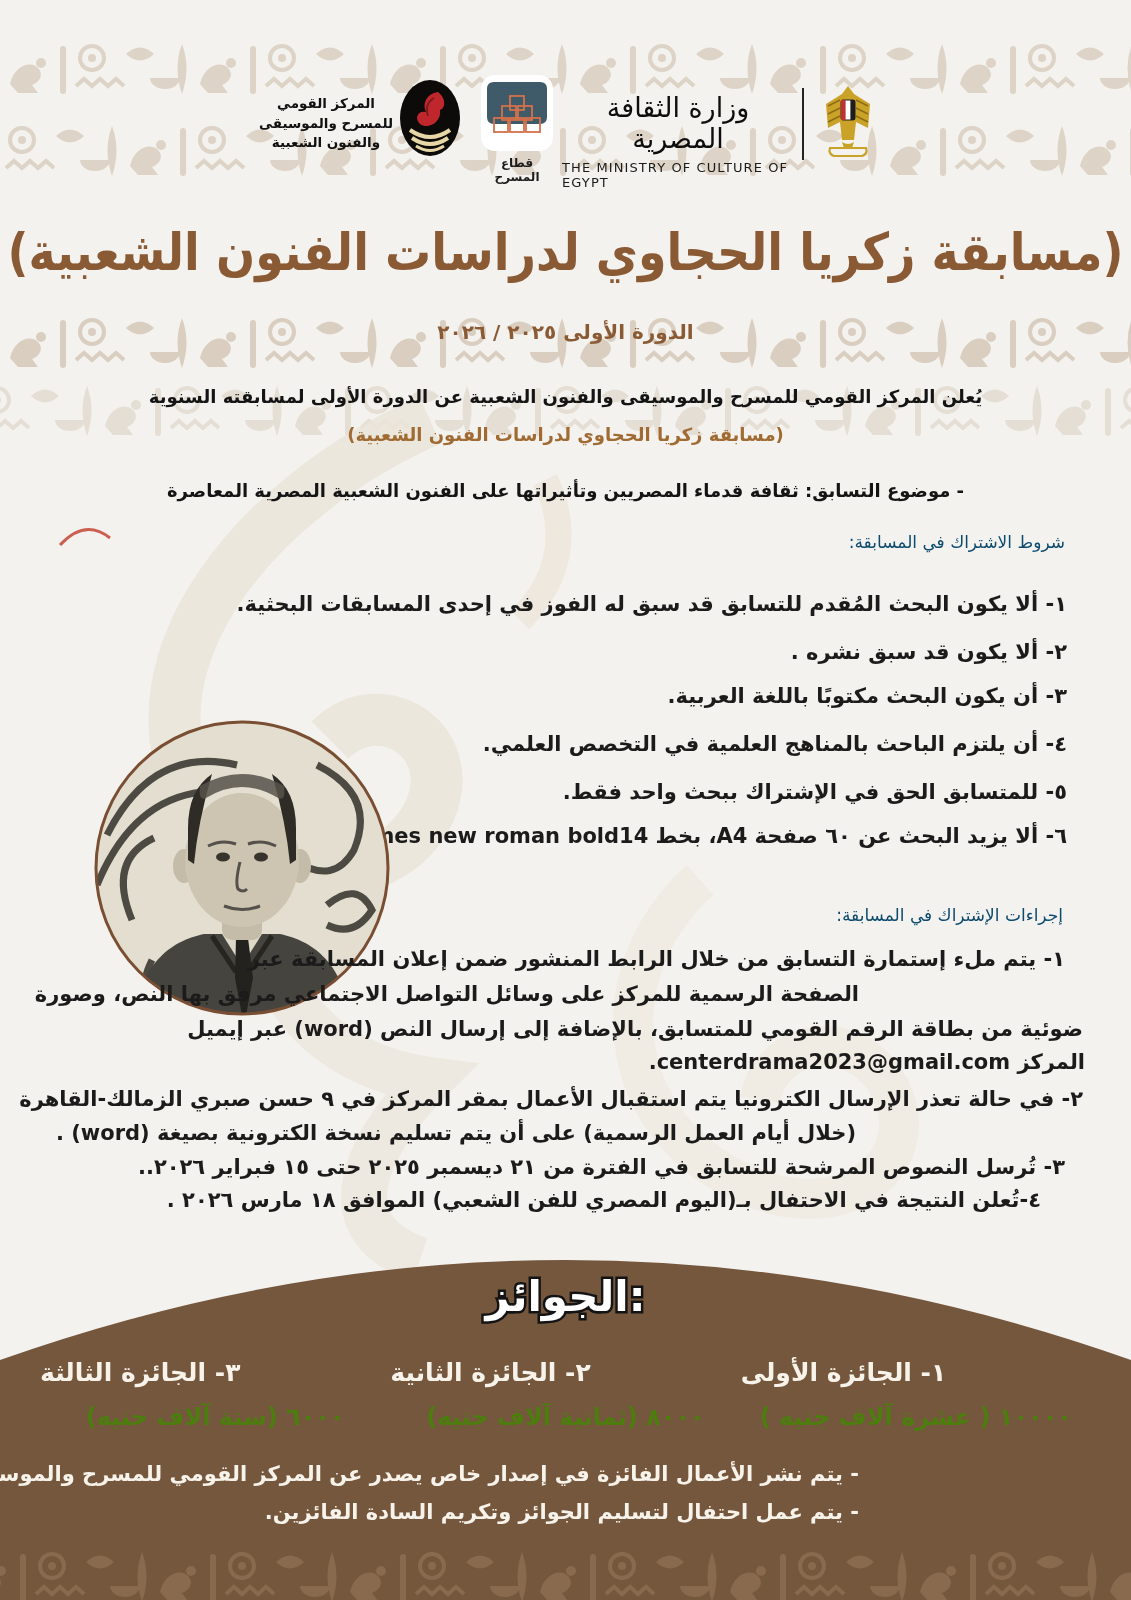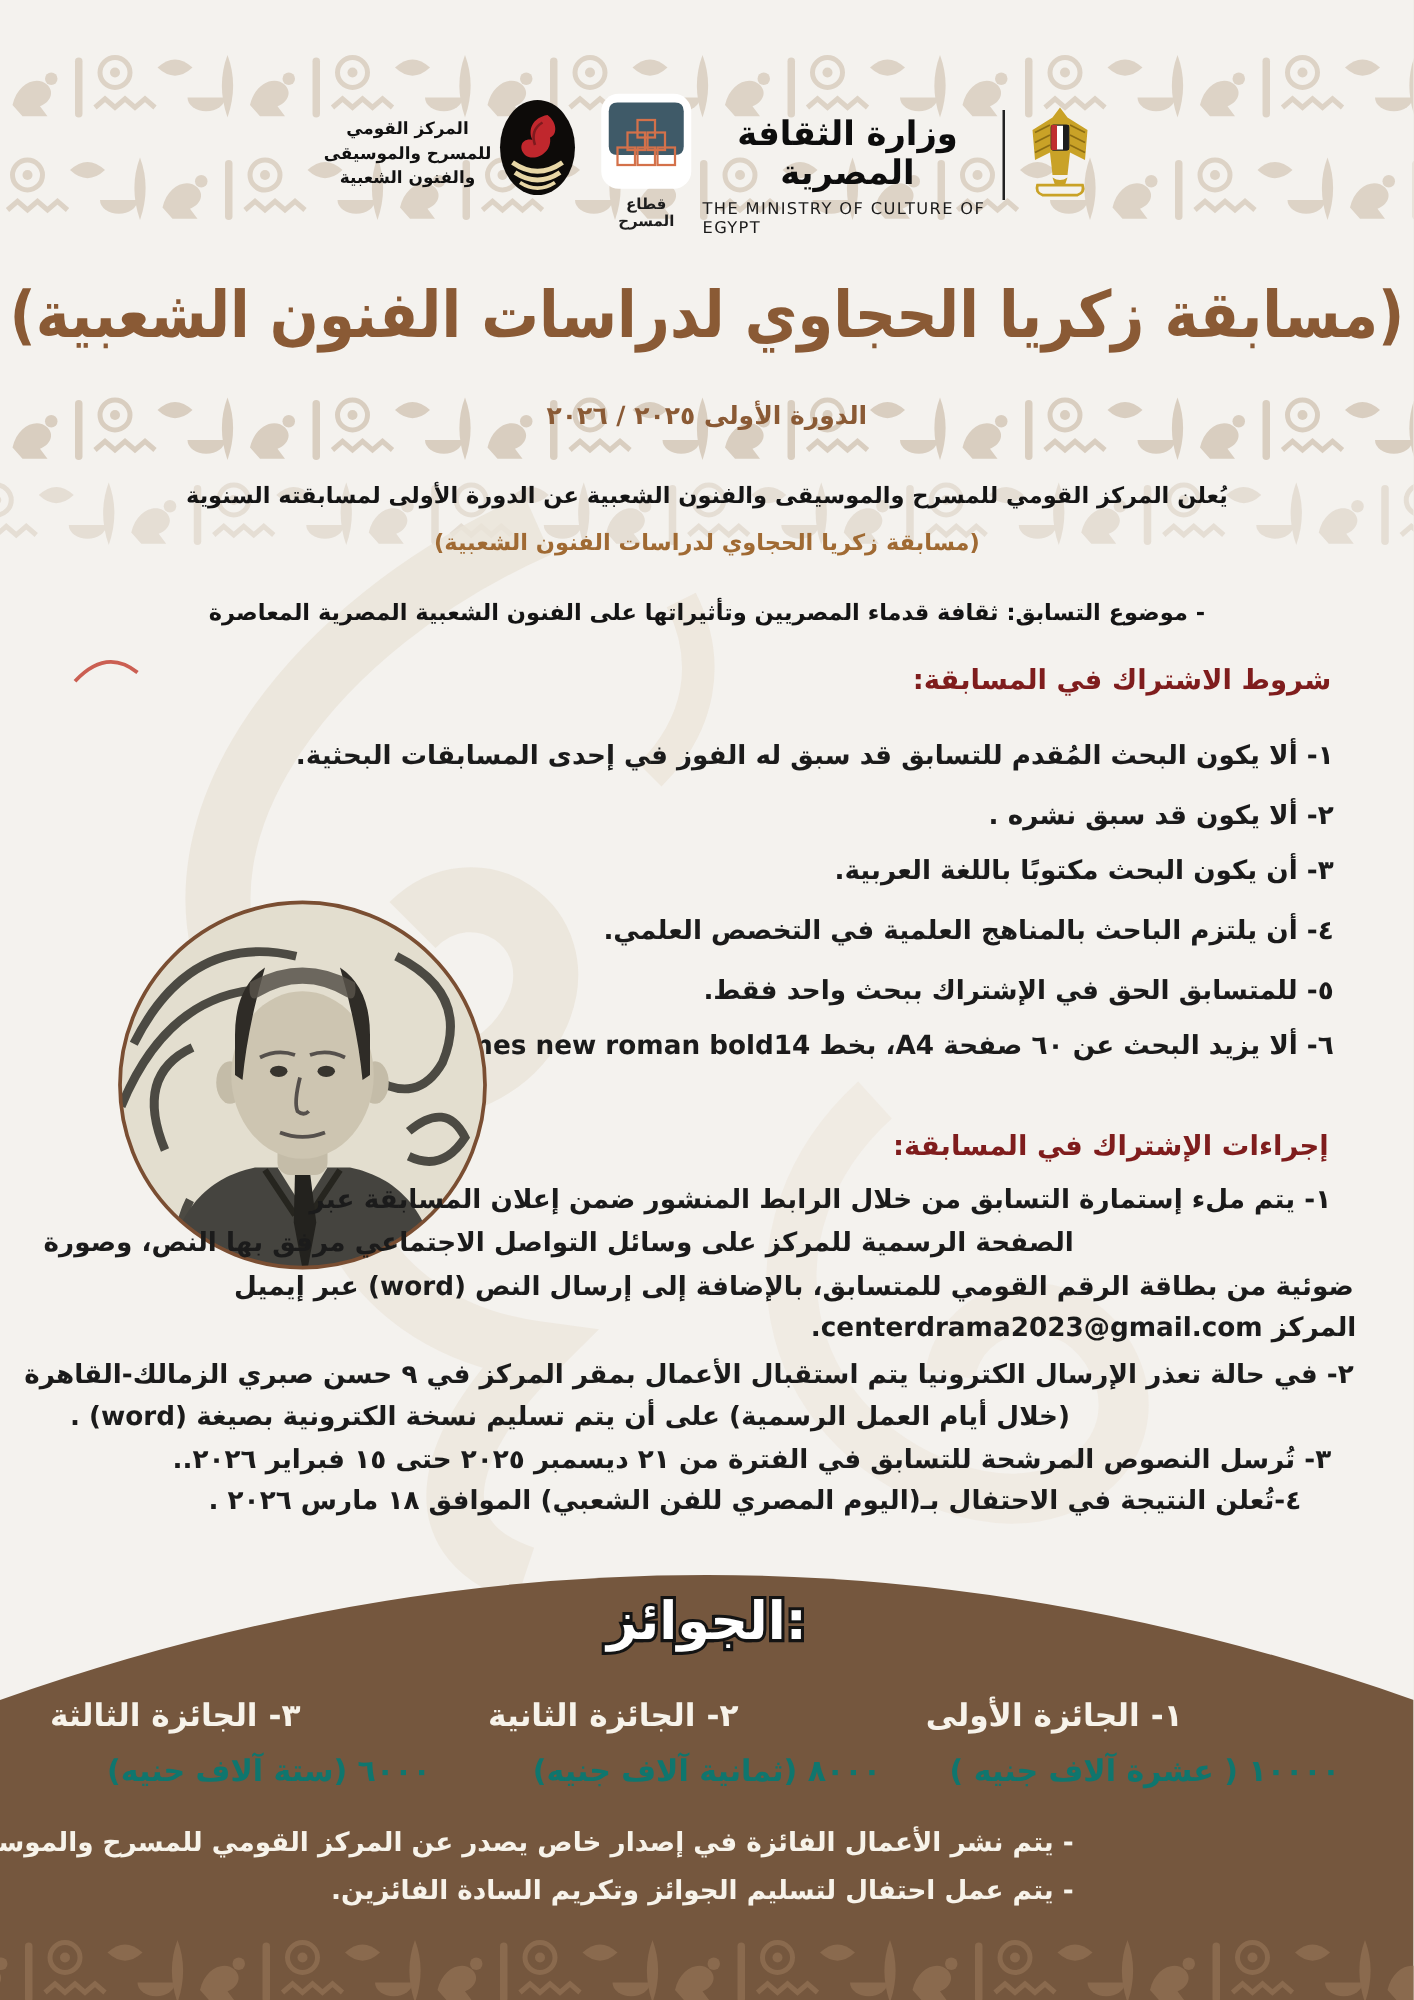--- a/index.html
+++ b/index.html
@@ -13,44 +13,44 @@
   .rtl{direction:rtl;}
   .nowrap{white-space:nowrap;}
   .center{left:0;width:100%;text-align:center;}
 
   
   .band{pointer-events:none;}
 
   
   .logo-caption{font-size:12px;font-weight:bold;color:#1d1d1d;text-align:center;}
   .center-logo-title{font-size:13.5px;font-weight:bold;line-height:1.45;text-align:center;color:#111;}
-  .ministry-ar{font-size:27px;font-weight:bold;text-align:center;color:#0d0d0d;letter-spacing:-0.5px;}
+  .ministry-ar{font-size:27px;font-weight:normal;text-align:center;color:#0d0d0d;letter-spacing:-0.5px;}
   .ministry-en{font-size:13px;letter-spacing:1.1px;text-align:left;color:#1a1a1a;margin-top:6px;font-weight:normal;}
   .vdivider{width:2px;background:#222;}
 
   
   .main-title{font-size:46px;font-weight:bold;color:#8a5a35;transform:scaleY(1.12);letter-spacing:-1px;}
   .session-title{font-size:20px;font-weight:bold;color:#8a5a35;text-align:center;}
 
   .intro-line{font-size:18px;font-weight:bold;color:#141414;}
   .intro-brown{color:#a06a33;}
 
-  .sec-heading{font-size:22px;font-weight:bold;color:#7f1d1d;}
+  .sec-heading{font-size:17px;font-weight:normal;color:#0c4a6e;}
   .cond-item{font-size:21px;font-weight:bold;color:#1b1b1b;margin-top:12px;}
   .proc-line{font-size:21px;font-weight:bold;color:#1b1b1b;}
 
   
   .prizes-heading{
     font-size:42px;font-weight:bold;color:#ffffff;
     -webkit-text-stroke:5px #141414;paint-order:stroke fill;
     text-shadow:0 2px 0 #141414;
   }
   .prize-grid{display:grid;grid-template-columns:1fr 1fr 1fr;row-gap:16px;direction:rtl;}
   .prize-title{font-size:25px;font-weight:bold;color:#f7f3ea;text-align:left;}
-  .prize-amount{font-size:24px;font-weight:bold;color:#0f766e;text-align:center;}
+  .prize-amount{font-size:24px;font-weight:bold;color:#4d7c0f;text-align:center;}
   .note-line{font-size:21px;font-weight:bold;color:#f7f3ea;text-align:right;}
 </style>
 </head>
 <body>
 
 <div class="poster">
 
   <svg width="0" height="0" style="position:absolute" aria-hidden="true">
     <defs>
       <g id="hunit">

